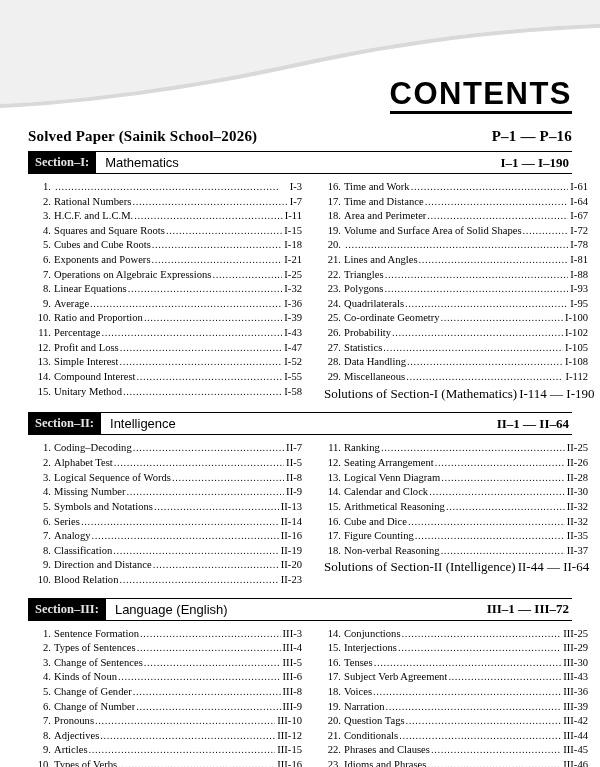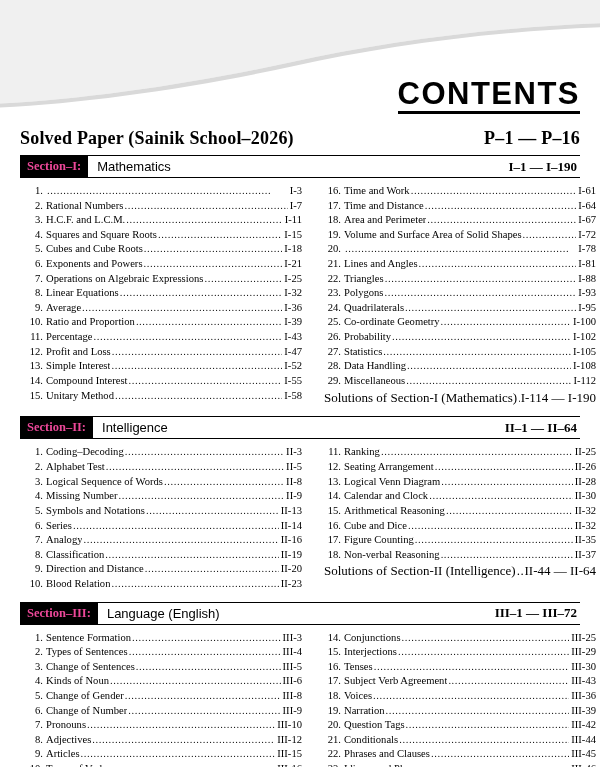--- a/index.html
+++ b/index.html
@@ -14,21 +14,21 @@
     color: #000000;
     position: relative;
     overflow: hidden;
   }
 
   .page {
     position: relative;
     width: 600px;
     height: 767px;
     box-sizing: border-box;
-    padding: 0 20px;
+    padding: 0 28px;
   }
 
   
   .header-band {
     position: relative;
     height: 120px;
   }
   .swoosh {
     position: absolute;
     left: -28px;
@@ -52,39 +52,39 @@
     line-height: 1;
   }
 
   
   .solved-row {
     display: flex;
     justify-content: space-between;
     align-items: flex-end;
     font-family: "Liberation Serif", serif;
     font-weight: bold;
-    font-size: 18px;
+    font-size: 15px;
     margin-top: 8px;
     margin-bottom: 6px;
   }
   .solved-row .left { letter-spacing: 0.2px; }
   .solved-row .right { letter-spacing: 0.2px; margin-left: 39px; }
 
   
   .section-bar {
     display: flex;
     align-items: stretch;
     border-top: 1px solid #000;
     border-bottom: 1px solid #000;
     height: 21px;
     margin-top: 3px;
   }
   .section-tag {
     background: #000;
-    color: #ec4899;
+    color: #e5e5e5;
     font-family: "Liberation Serif", serif;
     font-weight: bold;
     font-size: 12.5px;
     padding: 0 7px;
     display: flex;
     align-items: center;
     white-space: nowrap;
   }
   .section-name {
     font-family: "Liberation Sans", sans-serif;
@@ -388,21 +388,21 @@
         <div class="section-tag">Section–II:</div>
         <div class="section-name">Intelligence</div>
         <div class="section-pages">II–1 — II–64</div>
       </div>
       <div class="cols">
         <div class="col left">
           <div class="entry">
             <span class="num">1.</span>
             <span class="title">Coding–Decoding</span>
             <span class="dots">.....................................................................</span>
-            <span class="pg">II-3</span>
+            <span class="pg">II-7</span>
           </div>
           <div class="entry">
             <span class="num">2.</span>
             <span class="title">Alphabet Test</span>
             <span class="dots">.....................................................................</span>
             <span class="pg">II-5</span>
           </div>
           <div class="entry">
             <span class="num">3.</span>
             <span class="title">Logical Sequence of Words</span>

